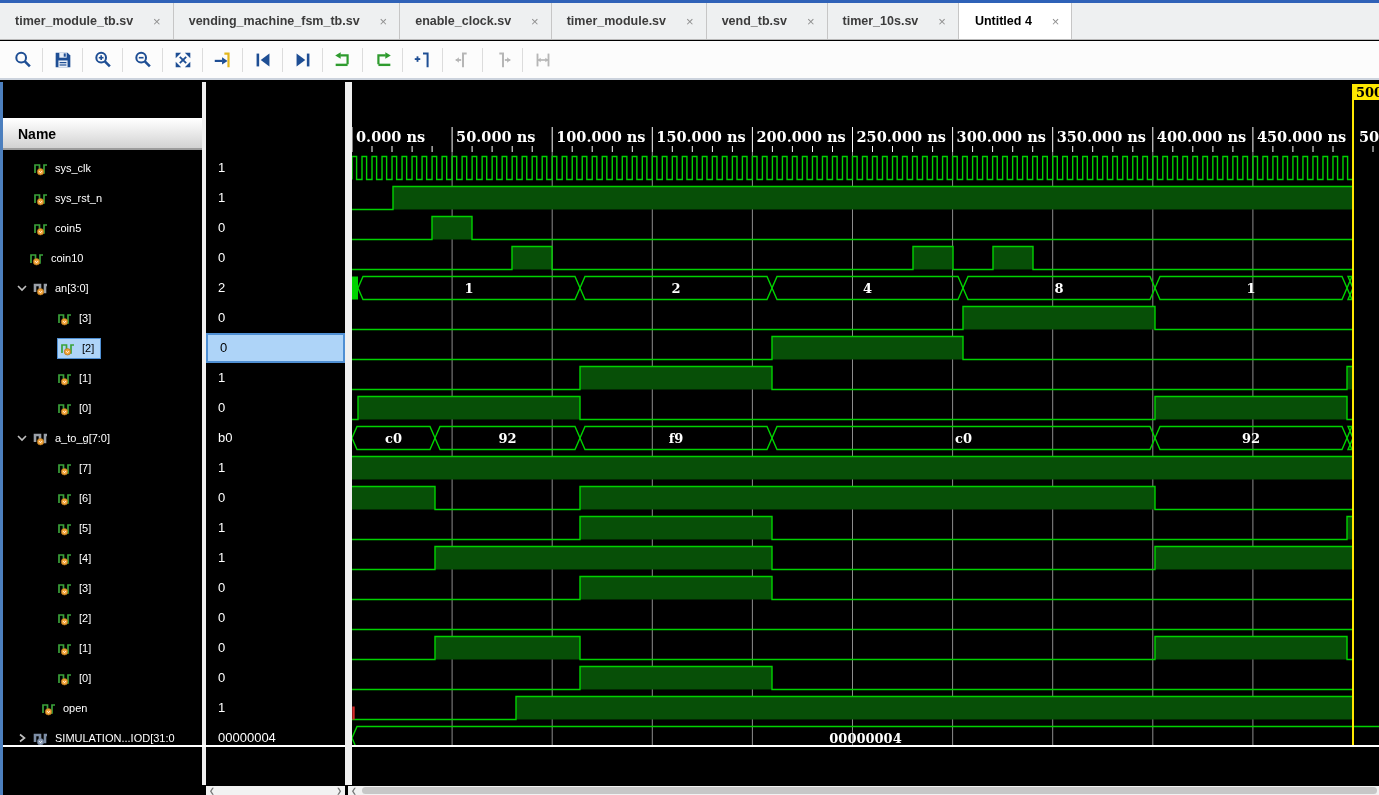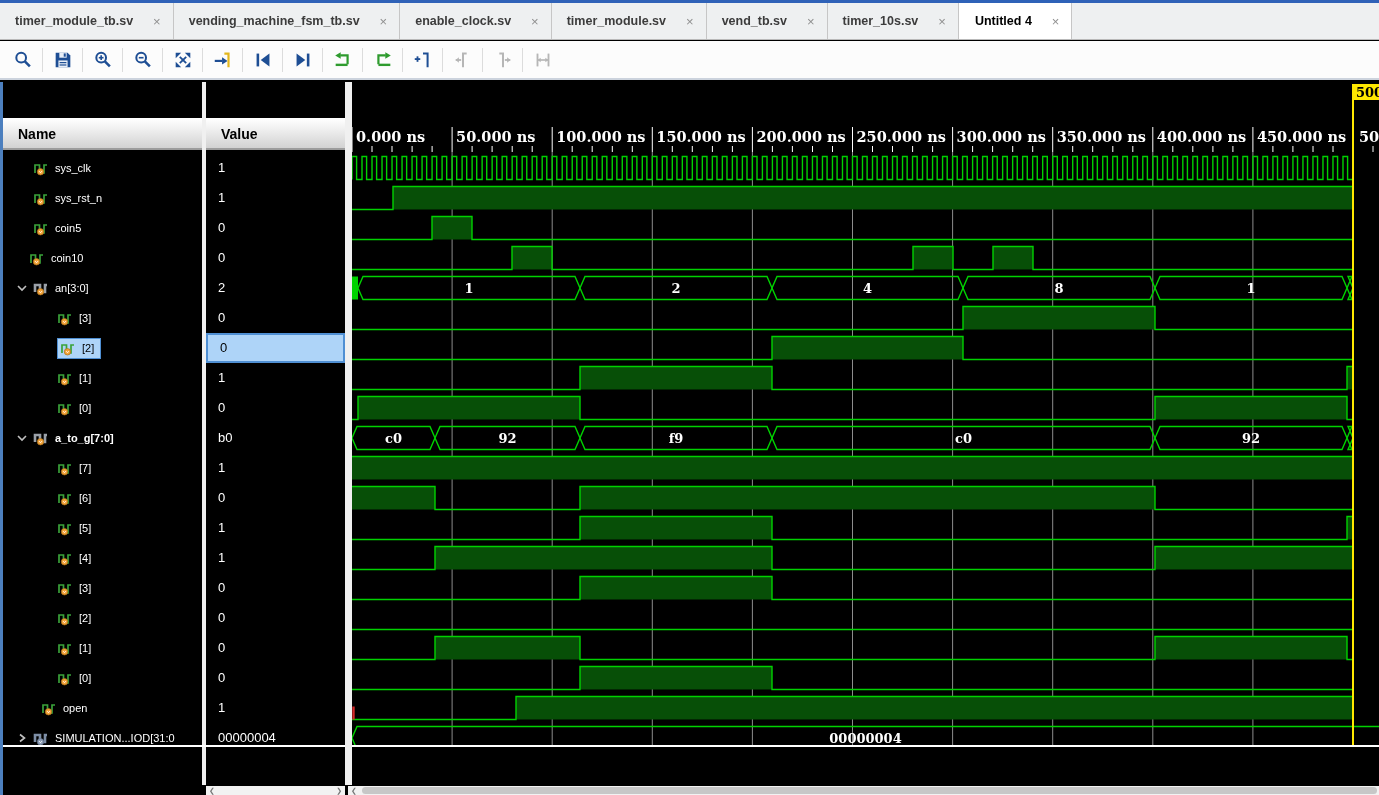--- a/index.html
+++ b/index.html
@@ -205,21 +205,20 @@
           <polygon points="9.5,9.5 6,12 9.5,14.5" fill="#b3b3b3"></polygon>
           <polygon points="14.5,9.5 18,12 14.5,14.5" fill="#b3b3b3"></polygon>
         </svg>
       </div>
     </div>
   <div id="main">
     <div id="left-edge"></div>
     <div id="sep-a"></div>
     <div id="sep-b"></div>
     <div id="name-head" class="colhead">Name</div>
-    <div id="value-head" class="colhead">Value</div>
     <div id="name-rows">
         <div class="trow" style="padding-left: 8px;">
           <span class="chev"></span>
           <span class="sicon">
             <svg width="16" height="15" viewBox="0 0 16 15">
               <path d="M2 12 V4 H6.5 V12 H11 V4 H14" fill="none" stroke="#3aa23a" stroke-width="1.7"></path>
               <circle cx="7.5" cy="10.8" r="3.2" fill="#f3a33a" stroke="#a86f14" stroke-width="0.7"></circle>
               <path d="M6.2 10.2 l1.3 1.5 1.3 -1.5" fill="none" stroke="#fff" stroke-width="0.9"></path>
             </svg>
           </span>
@@ -308,21 +307,21 @@
         <div class="trow" style="padding-left: 54px;">
           <span class="sicon">
             <svg width="16" height="15" viewBox="0 0 16 15">
               <path d="M2 12 V4 H6.5 V12 H11 V4 H14" fill="none" stroke="#3aa23a" stroke-width="1.7"></path>
               <circle cx="7.5" cy="10.8" r="3.2" fill="#f3a33a" stroke="#a86f14" stroke-width="0.7"></circle>
               <path d="M6.2 10.2 l1.3 1.5 1.3 -1.5" fill="none" stroke="#fff" stroke-width="0.9"></path>
             </svg>
           </span>
           <span class="slabel">[0]</span>
         </div>
-        <div class="trow" style="padding-left: 8px; font-weight: bold;">
+        <div class="trow" style="padding-left: 8px;">
           <span class="chev">
             <svg width="14" height="14" viewBox="0 0 14 14">
               <path d="M3 5 L7 9 L11 5" fill="none" stroke="#c0c0c0" stroke-width="1.6"></path>
             </svg>
           </span>
           <span class="sicon">
             <svg width="16" height="15" viewBox="0 0 16 15">
               <path d="M2 11 V4 H7 V11 H12 V4 H14" fill="none" stroke="#9aa0a8" stroke-width="2.6"></path>
               <circle cx="7.5" cy="10.8" r="3.2" fill="#f3a33a" stroke="#a86f14" stroke-width="0.7"></circle>
               <path d="M6.2 10.2 l1.3 1.5 1.3 -1.5" fill="none" stroke="#fff" stroke-width="0.9"></path>

